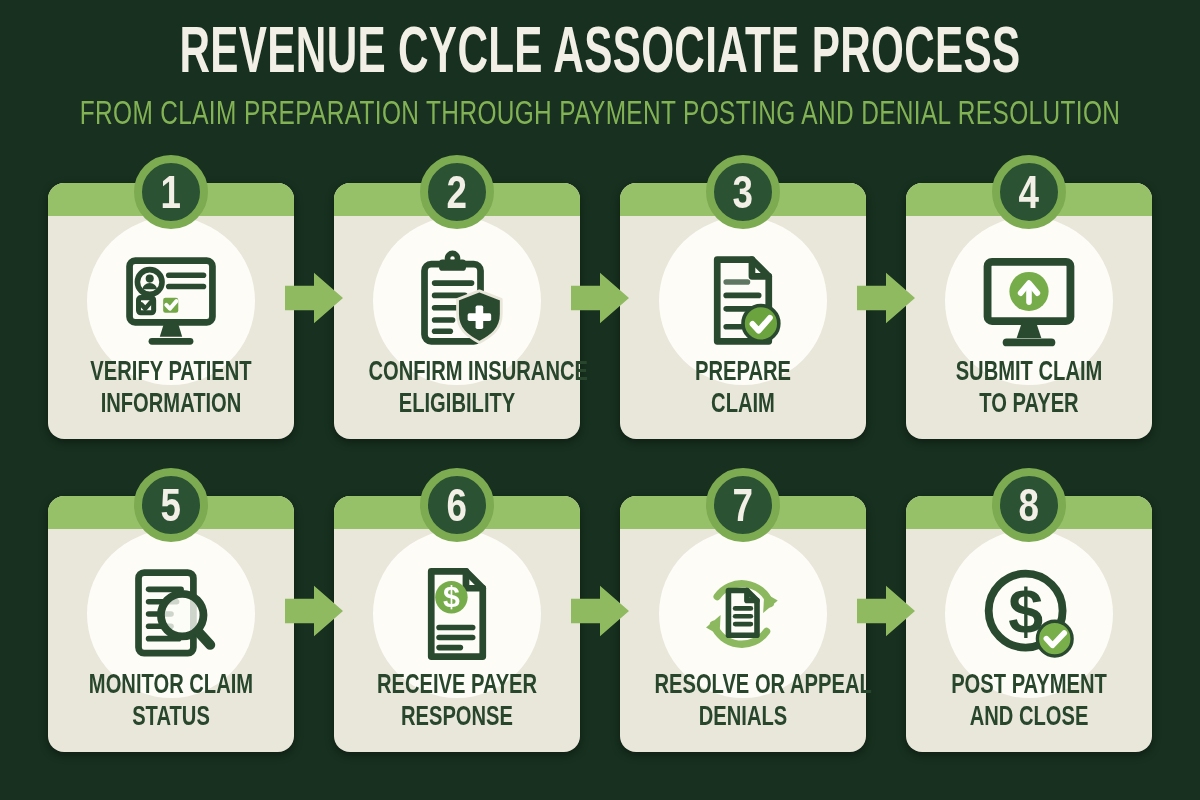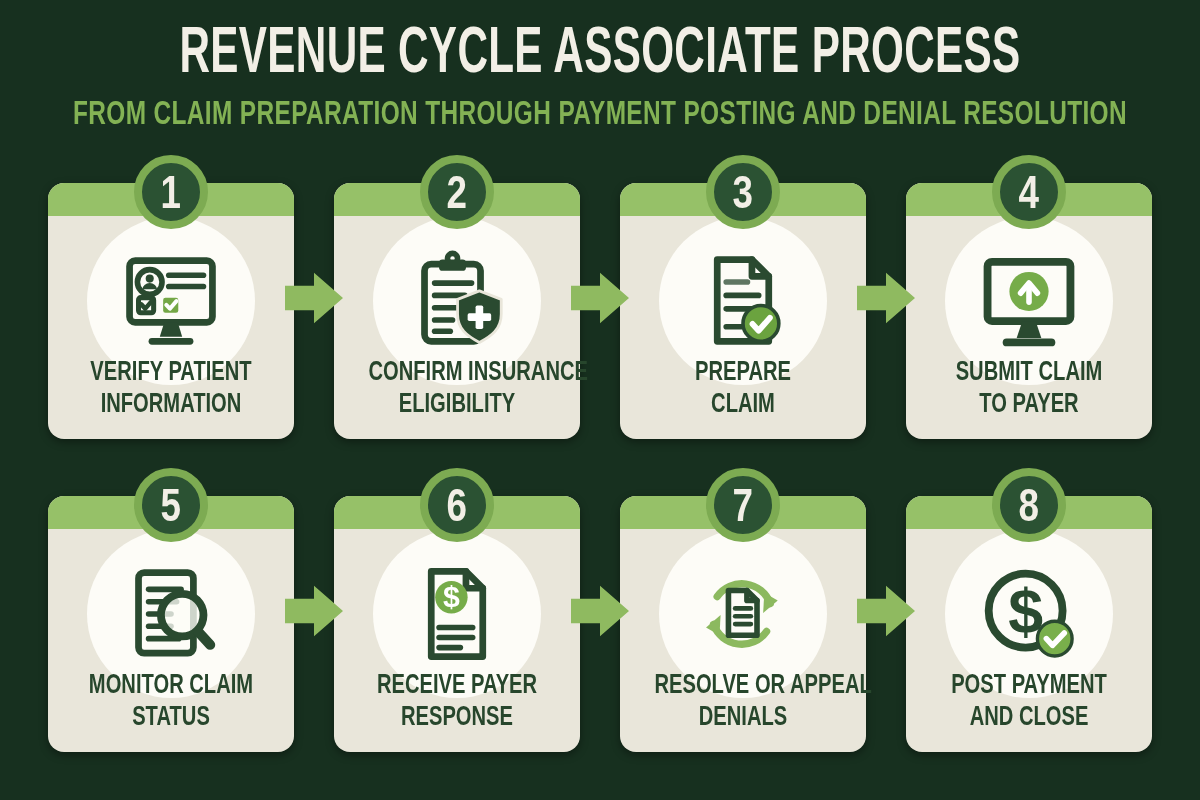--- a/index.html
+++ b/index.html
@@ -5,21 +5,21 @@
   html,body { margin:0; padding:0; }
   body {
     width:1200px; height:800px; overflow:hidden;
     background:#17301f;
     font-family:"Liberation Sans","DejaVu Sans",sans-serif;
   }
   .page { position:relative; width:1200px; height:800px; box-sizing:border-box; padding:18px 48px 0; }
 
   
   .title { margin:0; color:#f2efe6; font-weight:bold; font-size:64px; line-height:1.0; letter-spacing:.5px; }
-  .subtitle { margin:14px 0 0; color:#83b254; font-weight:bold; font-size:33px; line-height:1.0; letter-spacing:.5px; }
+  .subtitle { margin:14px 0 0; color:#83b254; font-weight:normal; font-size:33px; line-height:1.0; letter-spacing:.5px; }
   .cond { display:block; width:max-content; position:relative; left:50%; white-space:pre; }
   .title .cond { transform:translateX(-50%) scaleX(0.66); }
   .subtitle .cond { transform:translateX(-50%) scaleX(0.74); }
 
   
   .rows { margin-top:54px; }
   .row { position:relative; display:grid; grid-template-columns:repeat(4,1fr); column-gap:40px; height:256px; }
   .row + .row { margin-top:57px; }
 
   .card { position:relative; background:#e9e6da; border-radius:16px; box-shadow:0 3px 9px rgba(0,0,0,.38); }

